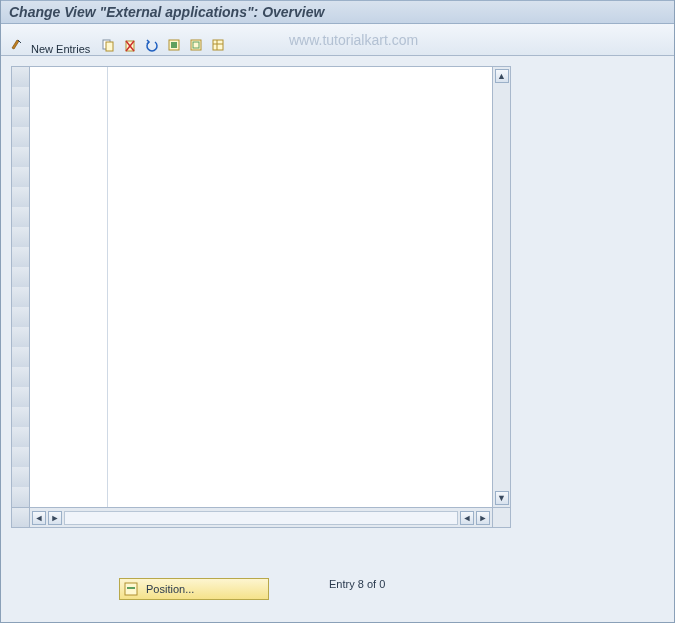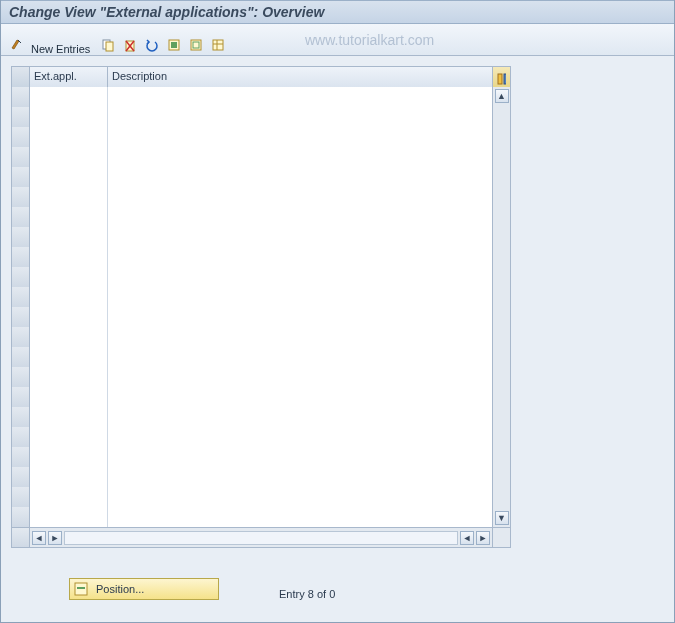--- a/index.html
+++ b/index.html
@@ -44,21 +44,21 @@
       cursor: pointer;
     }
     .tb-text {
       font-size: 11px;
       color: #203040;
       padding: 0 6px 0 2px;
       cursor: pointer;
     }
     .watermark {
       position: absolute;
-      left: 304px; top: 8px;
+      left: 288px; top: 8px;
       font-size: 14px;
       color: #b3c1d3;
       font-family: Arial, sans-serif;
       pointer-events: none;
     }
     .content {
       padding: 10px;
     }
     .table-wrap {
       border: 1px solid #a8b8cc;
@@ -134,23 +134,23 @@
     .hscroll {
       flex:1; display:flex; align-items:center; padding:0 2px; gap:2px;
       position:relative;
     }
     .hscroll .track { flex:1; height:14px; background:#f0f4fa; border:1px solid #b8c6d6;}
     .hscroll-wrap .corner { width:18px; border-left:1px solid #a8b8cc;}
     .footer {
       position:absolute;
       bottom: 22px;
       left: 0; right:0;
-      display:flex; align-items:flex-end;
+      display:flex; align-items:flex-start;
       gap: 60px;
-      padding-left: 68px;
+      padding-left: 118px;
     }
     .pos-btn {
       width: 150px; height: 22px;
       background: linear-gradient(#fdf5d0,#f5e28a);
       border: 1px solid #b8a84a;
       display:flex; align-items:center;
       padding-left: 4px; gap:8px;
       cursor:pointer;
       font-size:11px; color:#2a3a4e;
     }
@@ -209,31 +209,20 @@
         <rect x="2" y="2" width="10" height="10" fill="#fff8d0" stroke="#b09030"></rect>
         <line x1="2" y1="6" x2="12" y2="6" stroke="#b09030"></line>
         <line x1="6" y1="2" x2="6" y2="12" stroke="#b09030"></line>
       </svg>
   </span>
   <span class="watermark">www.tutorialkart.com</span>
 </div>
 
 <div class="content">
   <div class="table-wrap">
-    <div class="thead">
-      <div class="th sel"></div>
-      <div class="th c1">Ext.appl.</div>
-      <div class="th c2">Description</div>
-      <div class="th cfg">
-        <svg width="12" height="12">
-            <rect x="1" y="1" width="4" height="10" fill="#f0c040" stroke="#a07020"></rect>
-            <rect x="7" y="1" width="4" height="10" fill="#5080c0" stroke="#305080"></rect>
-          </svg>
-      </div>
-    </div>
     <div class="tbody">
       <div class="rows" id="rows">
           <div class="row">
             <div class="cell sel"></div>
             <div class="cell c1"></div>
             <div class="cell c2"></div>
           </div>
           <div class="row">
             <div class="cell sel"></div>
             <div class="cell c1"></div>

